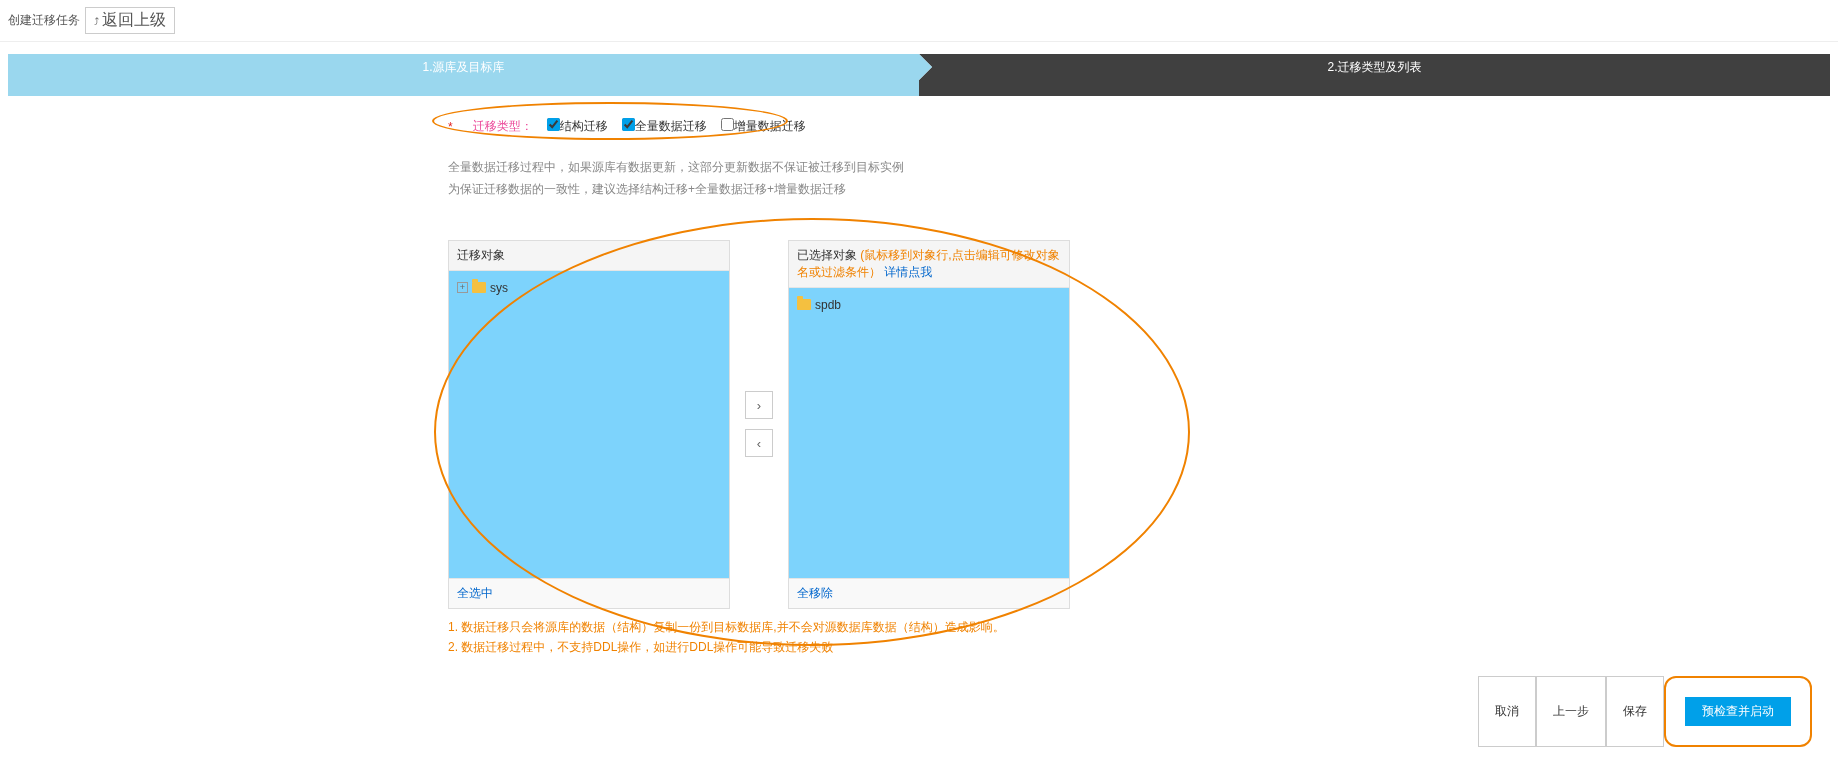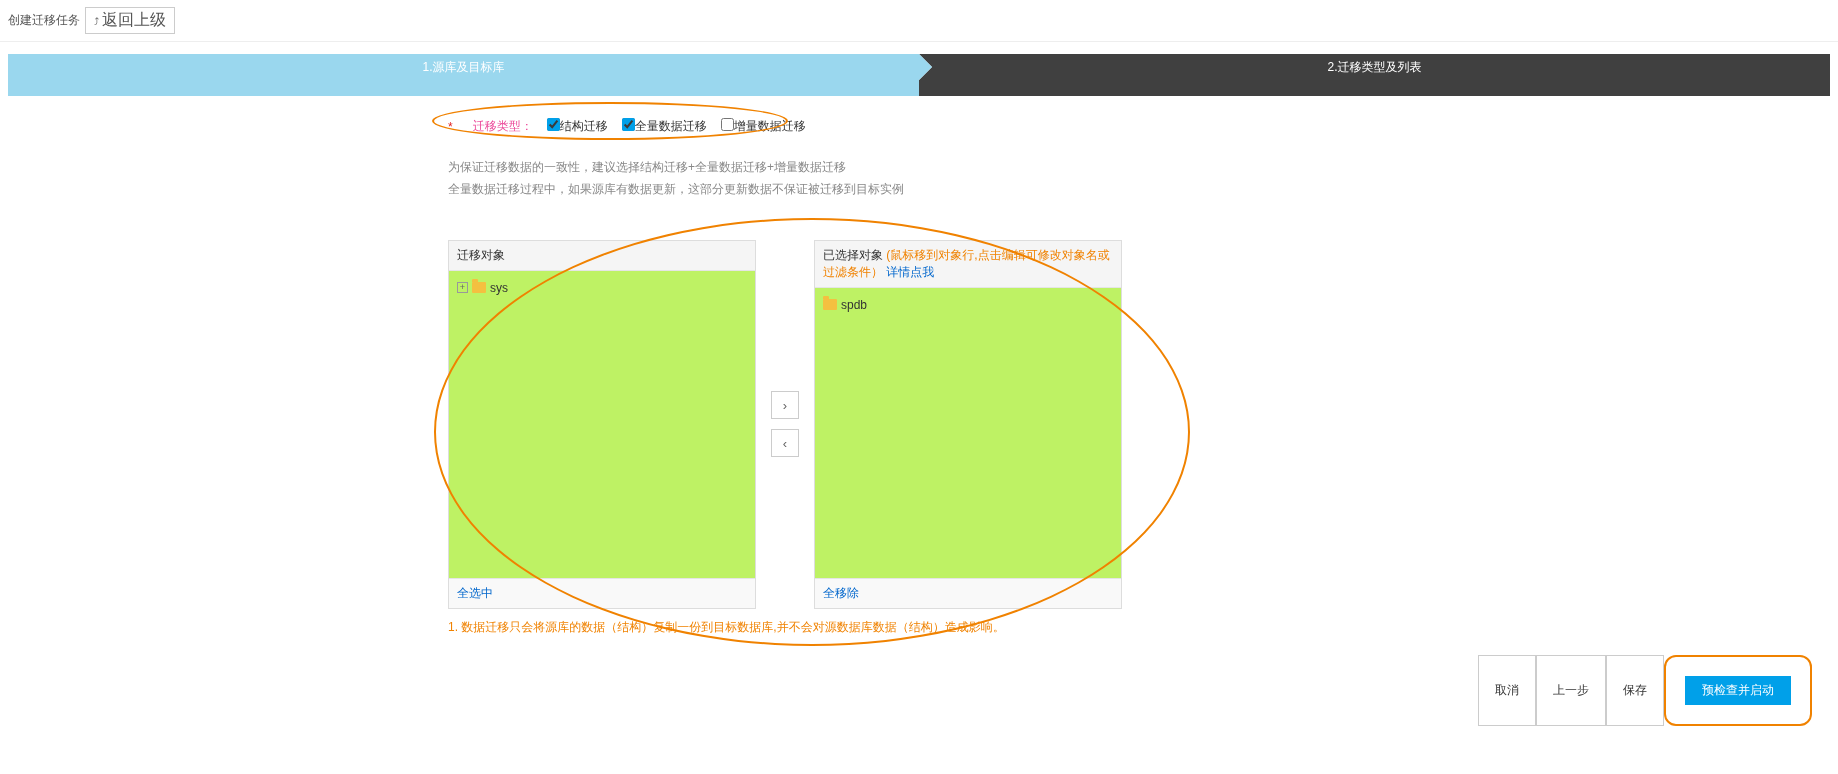--- a/index.html
+++ b/index.html
@@ -92,23 +92,23 @@
     .chk input { accent-color: #00a0e9; }
     .hint { color: #888; margin-top: 18px; line-height: 1.8; }
     
     .dual-wrap { position: relative; margin-top: 40px; }
     .dual {
       display: flex;
       align-items: stretch;
       gap: 0;
     }
     .panel {
-      width: 308px;
+      width: 282px;
       border: 1px solid #ddd;
-      background: #bef264;
+      background: #7dd3fc;
       display: flex;
       flex-direction: column;
       justify-content: space-between;
     }
     .panel-head {
       background: #f5f5f5;
       border-bottom: 1px solid #e5e5e5;
       padding: 6px 8px;
       font-size: 12px;
       min-height: 28px;
@@ -231,22 +231,22 @@
         <span>全量数据迁移</span>
       </label>
       <label class="chk">
         <input type="checkbox" style="">
         <span>增量数据迁移</span>
       </label>
       <span class="oval" style="left:-16px; top:-12px; width:356px; height:38px;"></span>
     </div>
 
     <div class="hint">
+      <div>全量数据迁移过程中，如果源库有数据更新，这部分更新数据不保证被迁移到目标实例</div>
       <div>为保证迁移数据的一致性，建议选择结构迁移+全量数据迁移+增量数据迁移</div>
-      <div>全量数据迁移过程中，如果源库有数据更新，这部分更新数据不保证被迁移到目标实例</div>
     </div>
 
     <div class="dual-wrap">
       <span class="oval" style="left:-14px; top:-22px; width:756px; height:428px;"></span>
 
       <div class="dual">
         <div class="panel">
           <div class="panel-head">迁移对象</div>
           <div class="panel-body">
             <div class="tree-item">
@@ -282,20 +282,21 @@
             </div>
           </div>
           <div class="panel-foot">
             <a href="#">全移除</a>
           </div>
         </div>
       </div>
 
       <div class="notice">
         <div>1. 数据迁移只会将源库的数据（结构）复制一份到目标数据库,并不会对源数据库数据（结构）造成影响。</div>
+        <div>2. 数据迁移过程中，不支持DDL操作，如进行DDL操作可能导致迁移失败</div>
       </div>
     </div>
   </div>
 </div>
 
 <div class="footer">
   <button class="btn">取消</button>
   <button class="btn">上一步</button>
   <button class="btn">保存</button>
   <span class="btn-anno">

